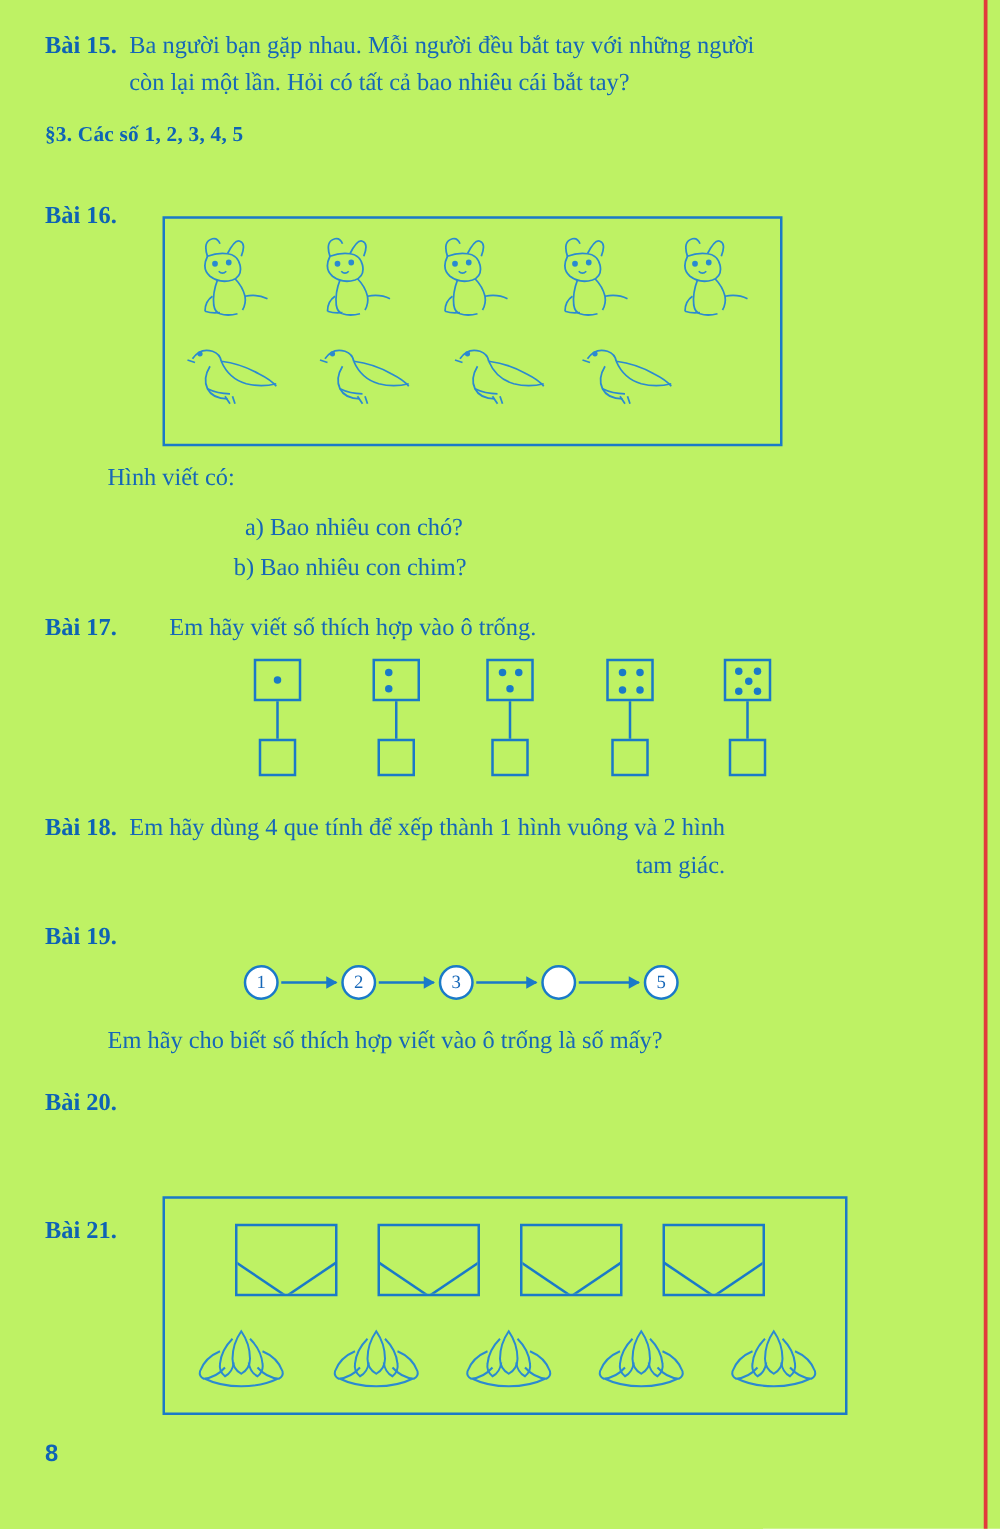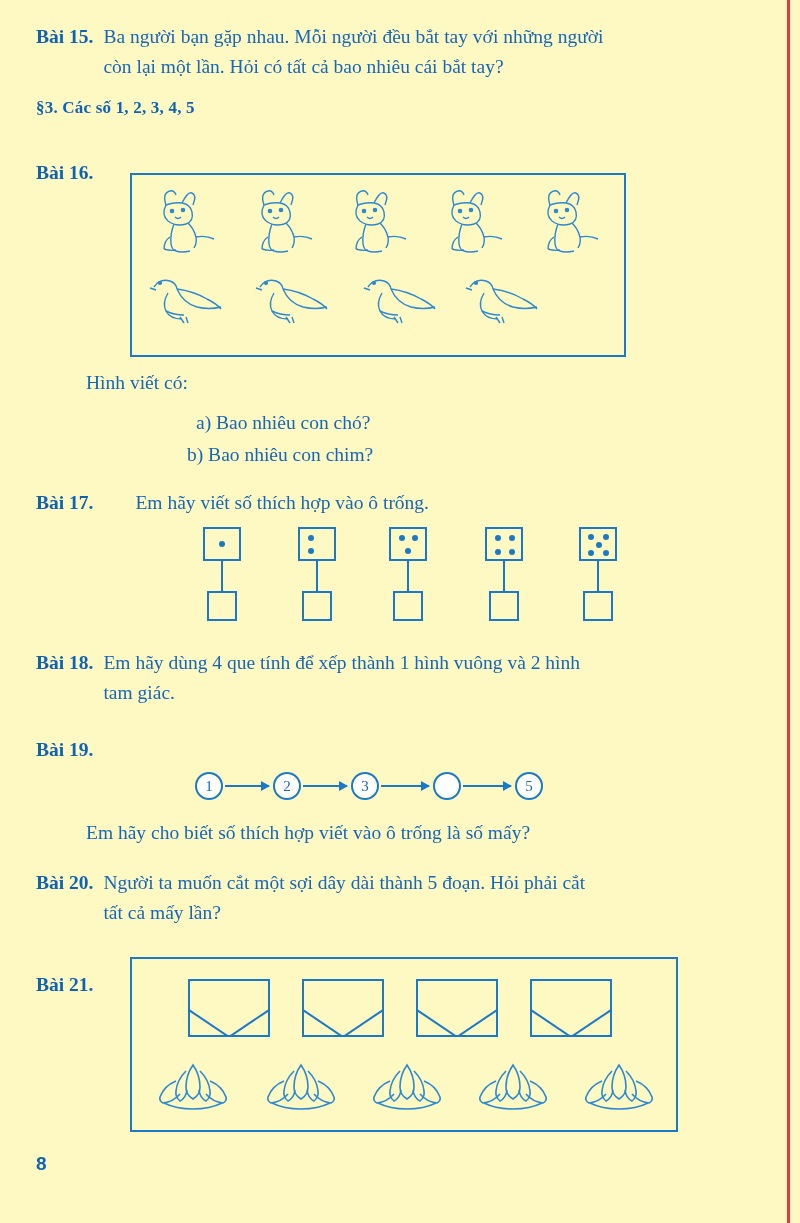--- a/index.html
+++ b/index.html
@@ -13,21 +13,21 @@
     position: relative;
     font-family: "Liberation Serif", serif;
     color: #1b6fc4;
     overflow: hidden;
   }
   .page {
     position: absolute;
     left: 0; top: 0;
     width: 800px;
     height: 1223px;
-    background: #fef9c3;
+    background: #bef264;
   }
   .right-rule {
     position: absolute;
     right: 10px;
     top: 0;
     width: 3px;
     height: 1223px;
     background: #e23b3b;
   }
 
@@ -387,21 +387,21 @@
         <span class="dot" style="left:15px; top:13px;"></span>
         <span class="dot" style="left:7px; top:21px;"></span>
         <span class="dot" style="left:22px; top:21px;"></span>
       </div>
       <div class="stem"></div>
       <div class="emptybox"></div>
     </div>
   </div>
 
   <div class="ex" style="left:36px; top:648px; width:730px;">
-    <div style="display:flex;">
+    <div style="display:flex;text-align:right;">
       <span class="tag">Bài 18.</span>
       <span style="width:10px;"></span>
       <span class="body">
         <span class="hang">Em hãy dùng 4 que tính để xếp thành 1 hình vuông và 2 hình</span>
         <span class="hang">tam giác.</span>
       </span>
     </div>
   </div>
 
   <div class="ex" style="left:36px; top:735px;">
@@ -419,24 +419,20 @@
     <div class="arrow" style="left:268px; width:48px;"></div>
     <div class="circ" style="left:320px;">5</div>
   </div>
 
   <div class="ex" style="left:86px; top:818px;">Em hãy cho biết số thích hợp viết vào ô trống là số mấy?</div>
 
   <div class="ex" style="left:36px; top:868px; width:740px;">
     <div style="display:flex;">
       <span class="tag">Bài 20.</span>
       <span style="width:10px;"></span>
-      <span class="body">
-        <span class="hang">Người ta muốn cắt một sợi dây dài thành 5 đoạn. Hỏi phải cắt</span>
-        <span class="hang">tất cả mấy lần?</span>
-      </span>
     </div>
   </div>
 
   <div class="ex" style="left:36px; top:970px;">
     <span class="tag">Bài 21.</span>
   </div>
 
   <div class="frame" id="fig21">
     <div class="envelope" style="left:56px; top:20px;"></div>
     <div class="envelope" style="left:170px; top:20px;"></div>

